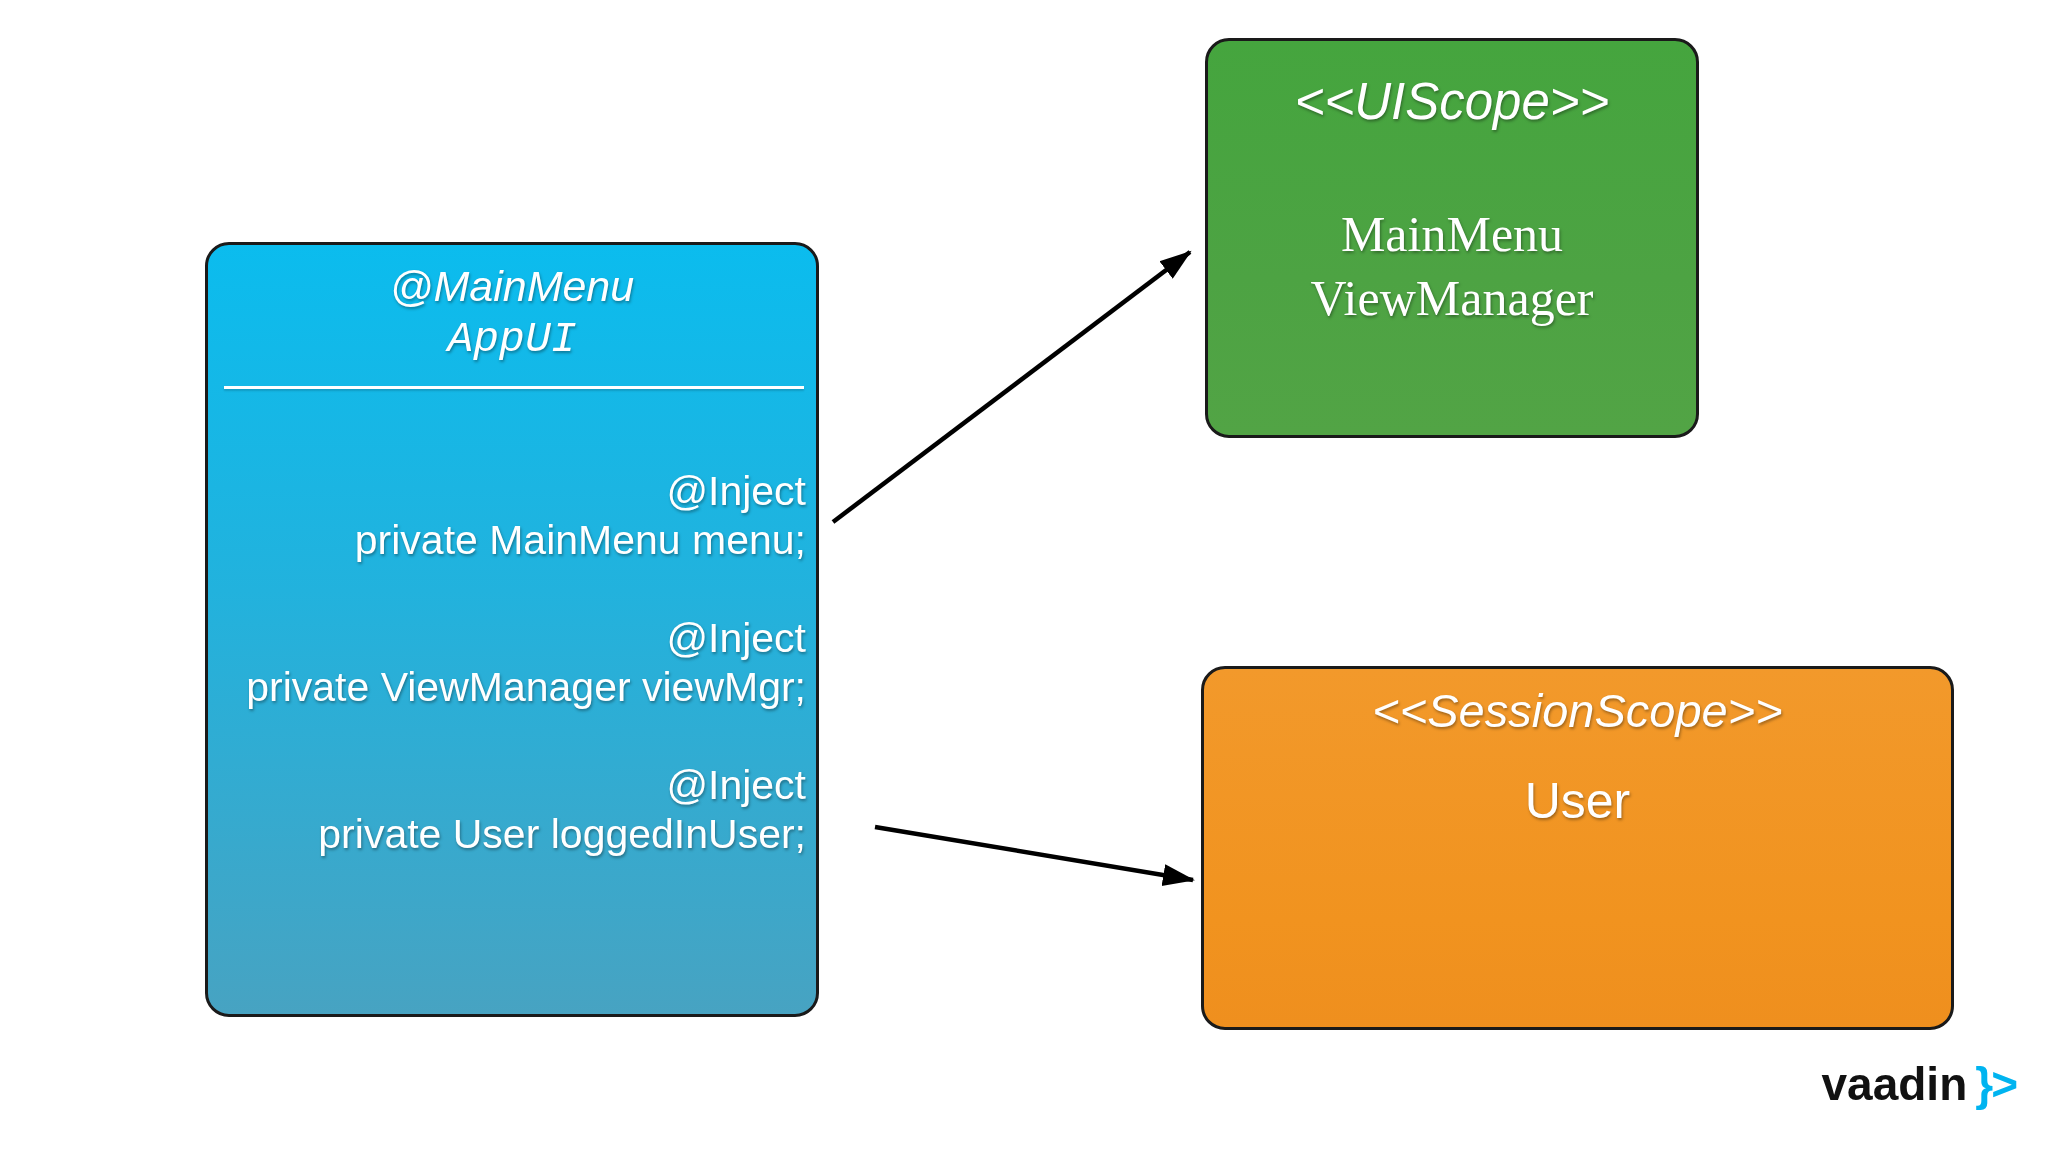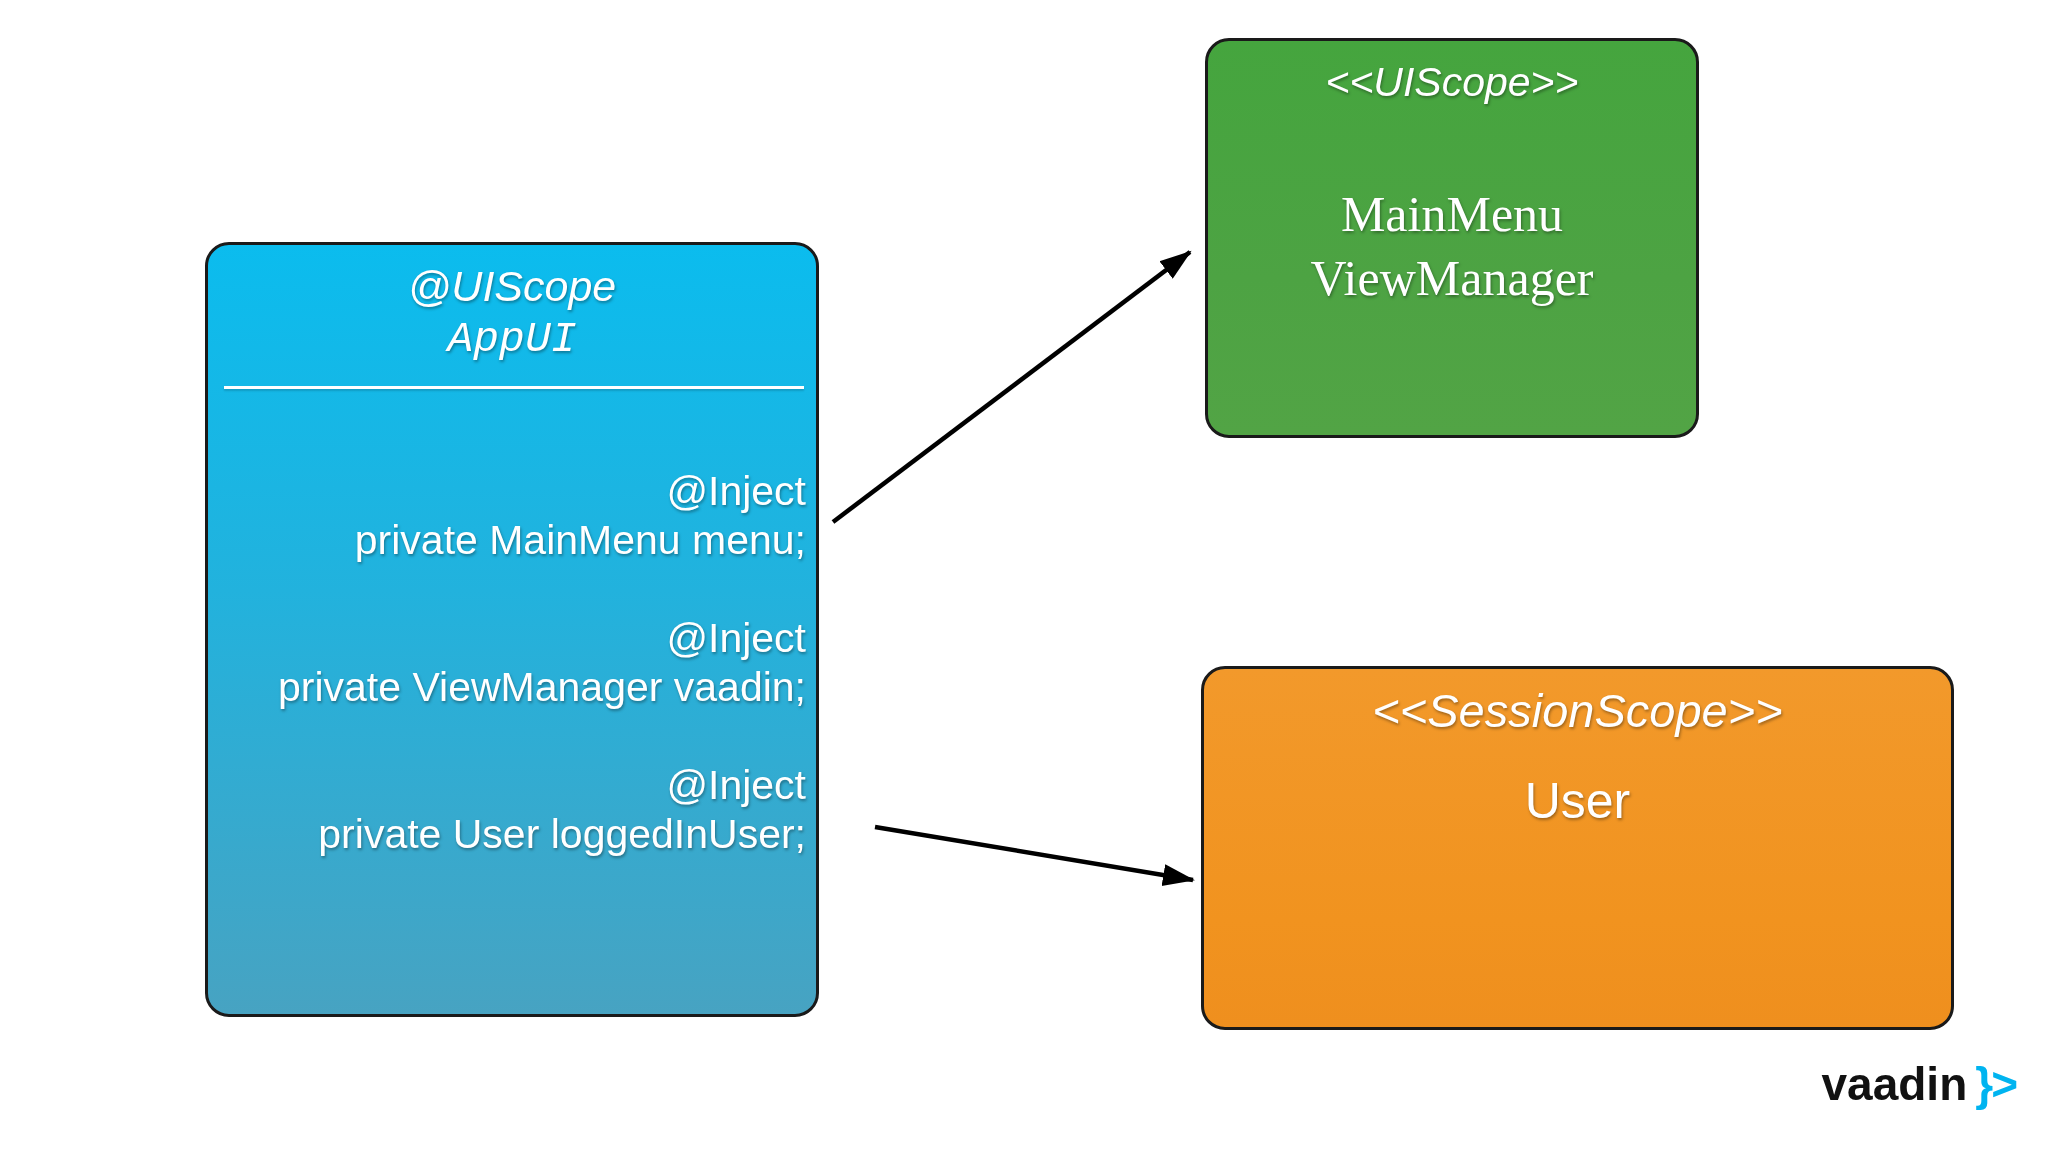--- a/index.html
+++ b/index.html
@@ -68,21 +68,21 @@
     position: absolute;
     left: 14px;
     right: 10px;
     top: 222px;
     font-size: 41px;
     line-height: 49px;
     text-align: right;
     white-space: nowrap;
   }
   .code-line { min-height: 49px; }
-  .uiscope-header { margin-top: 15px; font-size: 41px; line-height: 52px; }
+  .uiscope-header { margin-top: 35px; font-size: 51px; line-height: 52px; }
   .uiscope-body {
     margin-top: 74px;
     text-align: center;
     font-size: 50px;
     line-height: 64px;
     font-family: Liberation Serif, serif;
   }
   .sessionscope-header { margin-top: 16px; font-size: 47px; line-height: 52px; }
   .sessionscope-body {
     margin-top: 37px;
@@ -117,29 +117,29 @@
     margin-left: 8px;
     letter-spacing: -2px;
   }
 </style>
 </head>
 <body>
 
 <div class="canvas">
 
   <div class="node node-appui">
-    <div class="stereotype appui-header">@UIScope</div>
+    <div class="stereotype appui-header">@MainMenu</div>
     <div class="stereotype appui-header" style="padding-top:0;font-family:Liberation Mono, monospace;">AppUI</div>
     <div class="separator"></div>
     <div class="code-block">
       <div class="code-line">@Inject</div>
       <div class="code-line">private MainMenu menu;</div>
       <div class="code-line"></div>
       <div class="code-line">@Inject</div>
-      <div class="code-line">private ViewManager vaadin;</div>
+      <div class="code-line">private ViewManager viewMgr;</div>
       <div class="code-line"></div>
       <div class="code-line">@Inject</div>
       <div class="code-line">private User loggedInUser;</div>
     </div>
   </div>
 
   <div class="node node-uiscope">
     <div class="stereotype uiscope-header">&lt;&lt;UIScope&gt;&gt;</div>
     <div class="uiscope-body">
       <div>MainMenu</div>

